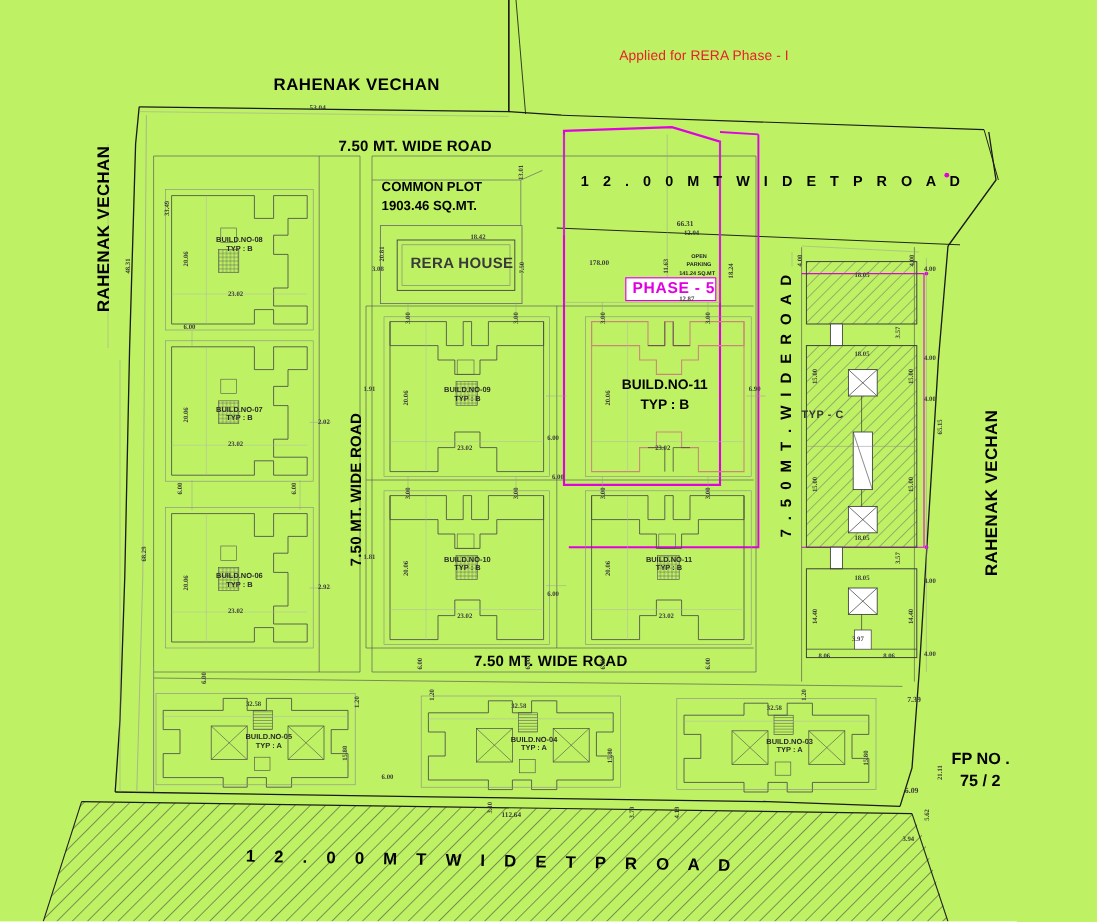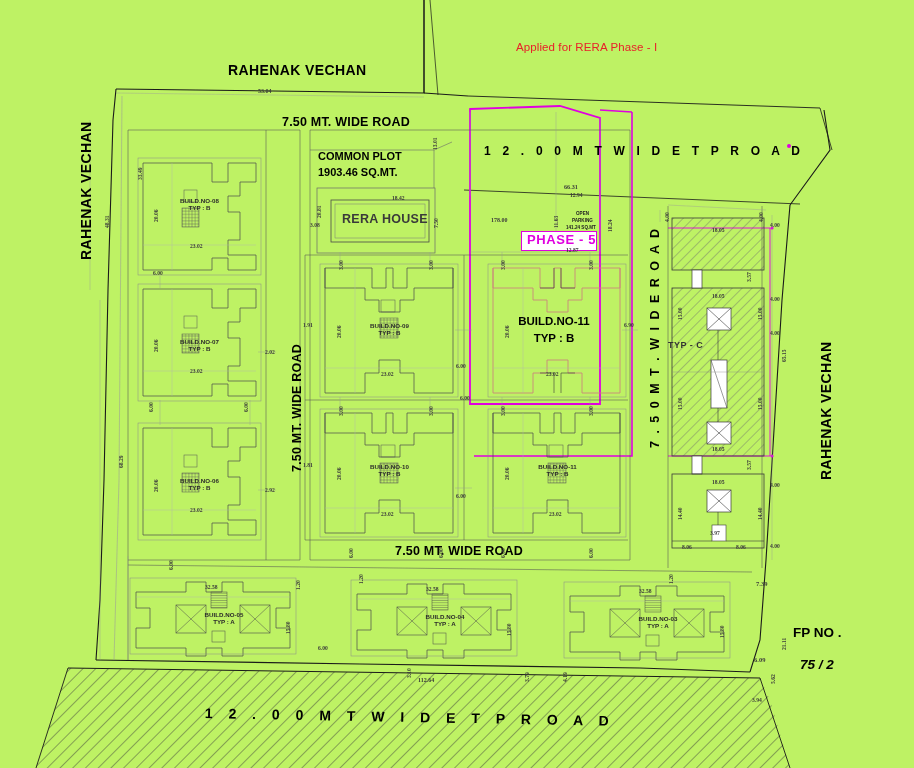--- a/index.html
+++ b/index.html
@@ -455,21 +455,21 @@
   <div class="lbl dim dim-v" style="left:506px; top:636px;">15.80</div>
 
   <div class="lbl bld" style="left:628px; top:615px; width:60px;">BUILD.NO-03</div>
   <div class="lbl bld" style="left:628px; top:622px; width:60px;">TYP : A</div>
   <div class="lbl dim" style="left:639px; top:588px;">32.58</div>
   <div class="lbl dim dim-v" style="left:719px; top:638px;">15.80</div>
 
   <div class="lbl typc" style="left:668px; top:340px;">TYP - C</div>
 
   <div class="lbl fpno" style="left:793px; top:624px;">FP NO .</div>
-  <div class="lbl fpno" style="left:800px; top:656px;font-style:italic;">75 / 2</div>
+  <div class="lbl fpno" style="left:800px; top:642px;">75 / 2</div>
 
   <div class="lbl dim" style="left:258px; top:88px; font-size:6px;">53.04</div>
   <div class="lbl dim" style="left:564px; top:183px; font-size:6.2px;">66.31</div>
   <div class="lbl dim" style="left:570px; top:192px;">12.94</div>
   <div class="lbl dim dim-v" style="left:432px; top:150px;">13.01</div>
   <div class="lbl dim dim-v" style="left:137px; top:180px;">33.49</div>
   <div class="lbl dim dim-v" style="left:104px; top:228px;">48.31</div>
   <div class="lbl dim dim-v" style="left:118px; top:468px;">68.29</div>
   <div class="lbl dim dim-v" style="left:781px; top:362px;">65.15</div>
   <div class="lbl dim" style="left:418px; top:677px; font-size:6px;">112.64</div>

